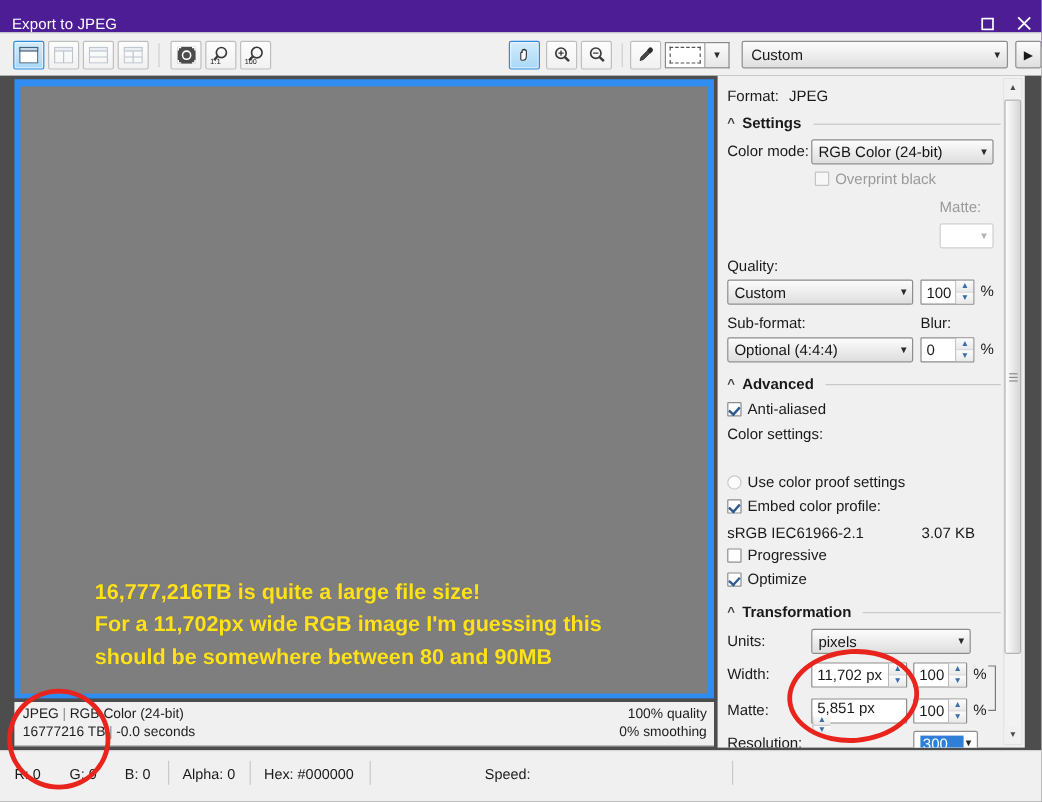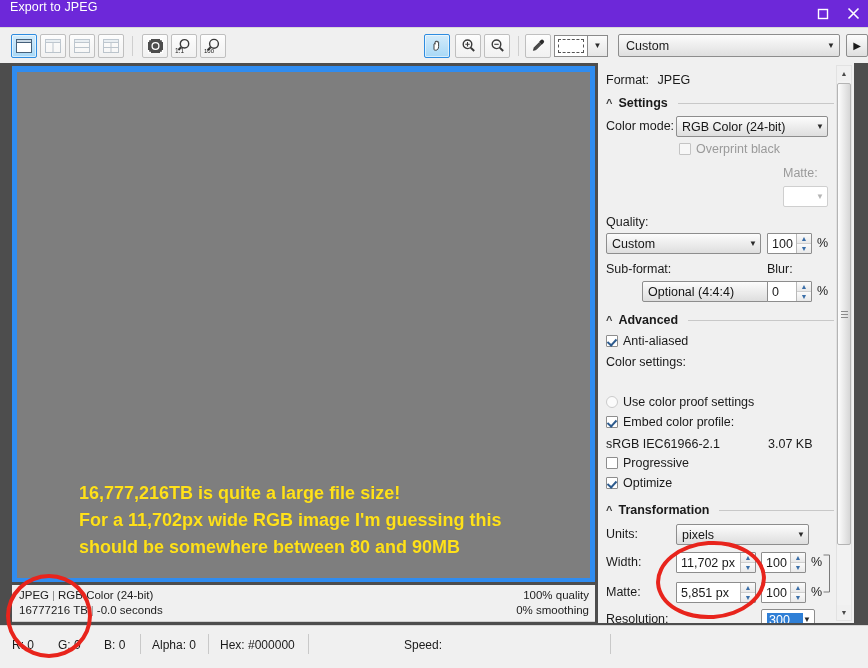--- a/index.html
+++ b/index.html
@@ -13,22 +13,22 @@
   }
   #app {
     position: relative;
     width: 868px; height: 668px;
     background: #4d4d4d;
   }
 
   
   #titlebar {
     position: absolute; left: 0; top: 0; width: 868px; height: 39px;
-    background: #6d28d9;
-    display: flex; 
+    background: #4c1d95;
+    display: flex; align-items: center;
   }
   #title-text {
     color: #ffffff; font-size: 12.5px; margin-left: 10px;
     letter-spacing: .1px;
   }
   #win-buttons { margin-left: auto; display: flex; height: 27px; }
   .win-btn {
     width: 30px; height: 27px;
     display: flex; align-items: center; justify-content: center;
     color: #ffffff;
@@ -448,21 +448,21 @@
       <div class="row" style="top:173px; left:219px;">
         <span class="lbl-static">%</span>
       </div>
 
       <div class="row" style="top:199px;">
         <span class="lbl-static">Sub-format:</span>
       </div>
       <div class="row" style="top:199px; left:169px;">
         <span class="lbl-static">Blur:</span>
       </div>
-      <div class="row combo" style="top:218px; left:8px; width:155px;margin-left:36px;">
+      <div class="row combo" style="top:218px; left:8px; width:155px;">
         <span class="ctext">Optional (4:4:4)</span>
         <span class="caret">▼</span>
       </div>
       <div class="row spin-wrap" style="top:218px; left:169px; width:45px;">
         <span class="sval">0</span>
         <span class="spin-btns">
           <div>▲</div>
           <div>▼</div>
         </span>
       </div>
@@ -542,21 +542,21 @@
           <div>▼</div>
         </span>
       </div>
       <div class="row" style="top:492px; left:213px;">
         <span class="lbl-static">%</span>
       </div>
 
       <div class="row" style="top:522px;">
         <span class="lbl-static">Matte:</span>
       </div>
-      <div class="row spin-wrap" style="top:519px; left:78px; width:80px;">
+      <div class="row spin-wrap" style="top:519px; left:78px; width:80px;flex-direction:column;">
         <span class="sval">5,851 px</span>
         <span class="spin-btns">
           <div>▲</div>
           <div>▼</div>
         </span>
       </div>
       <div class="row spin-wrap" style="top:519px; left:163px; width:45px;">
         <span class="sval">100</span>
         <span class="spin-btns">
           <div>▲</div>

